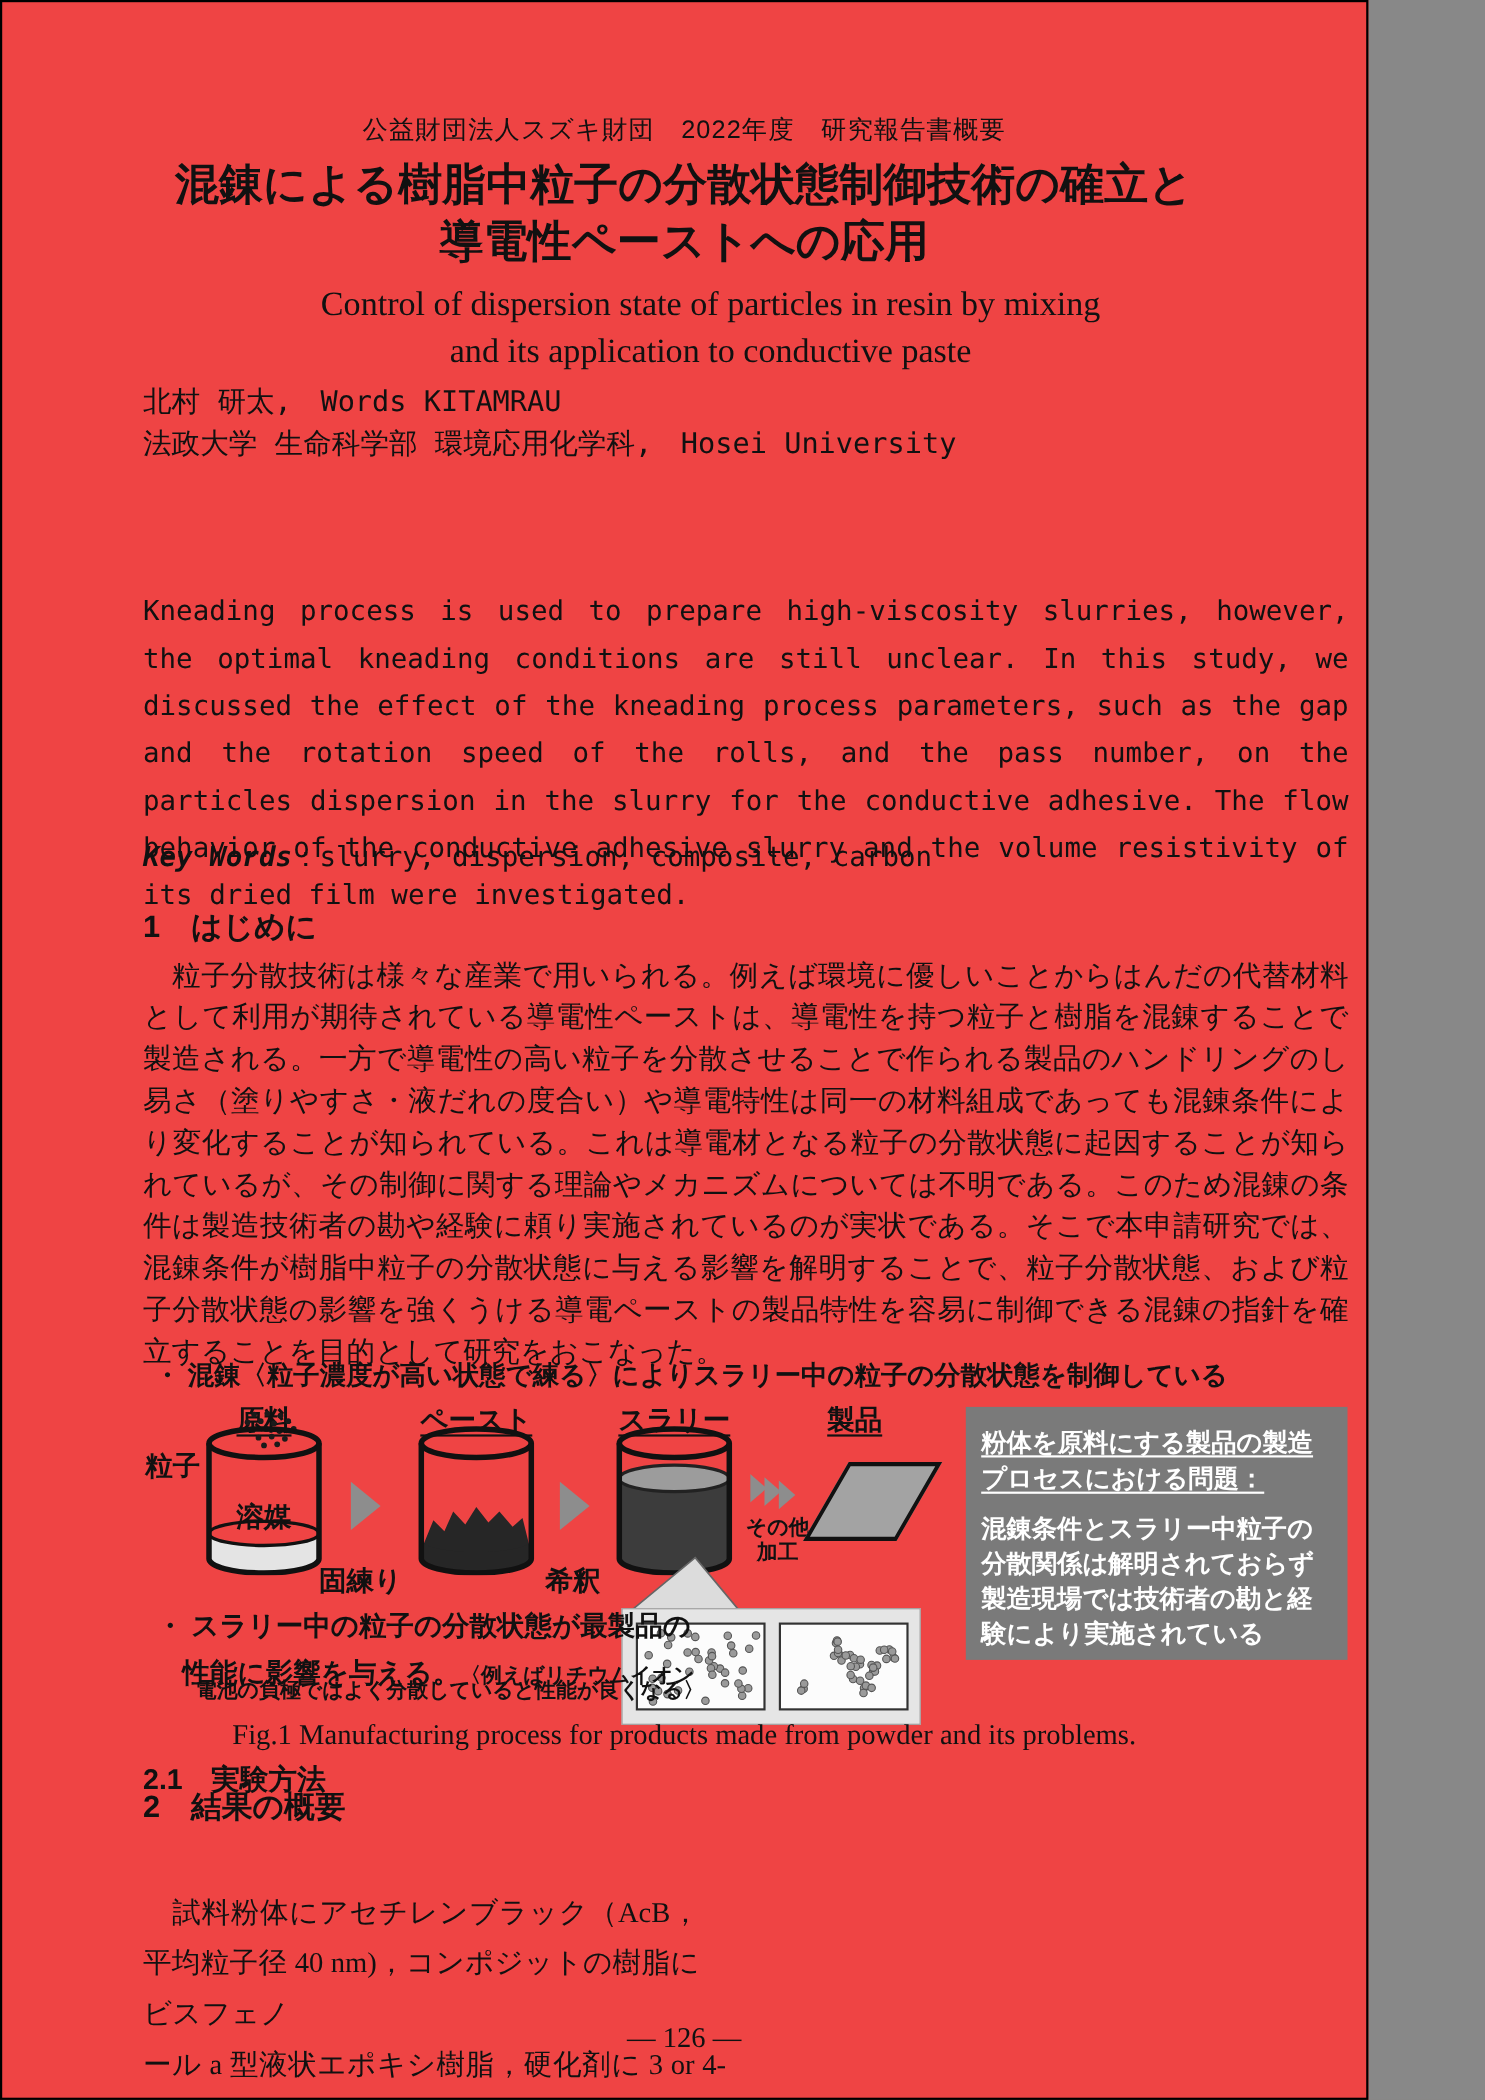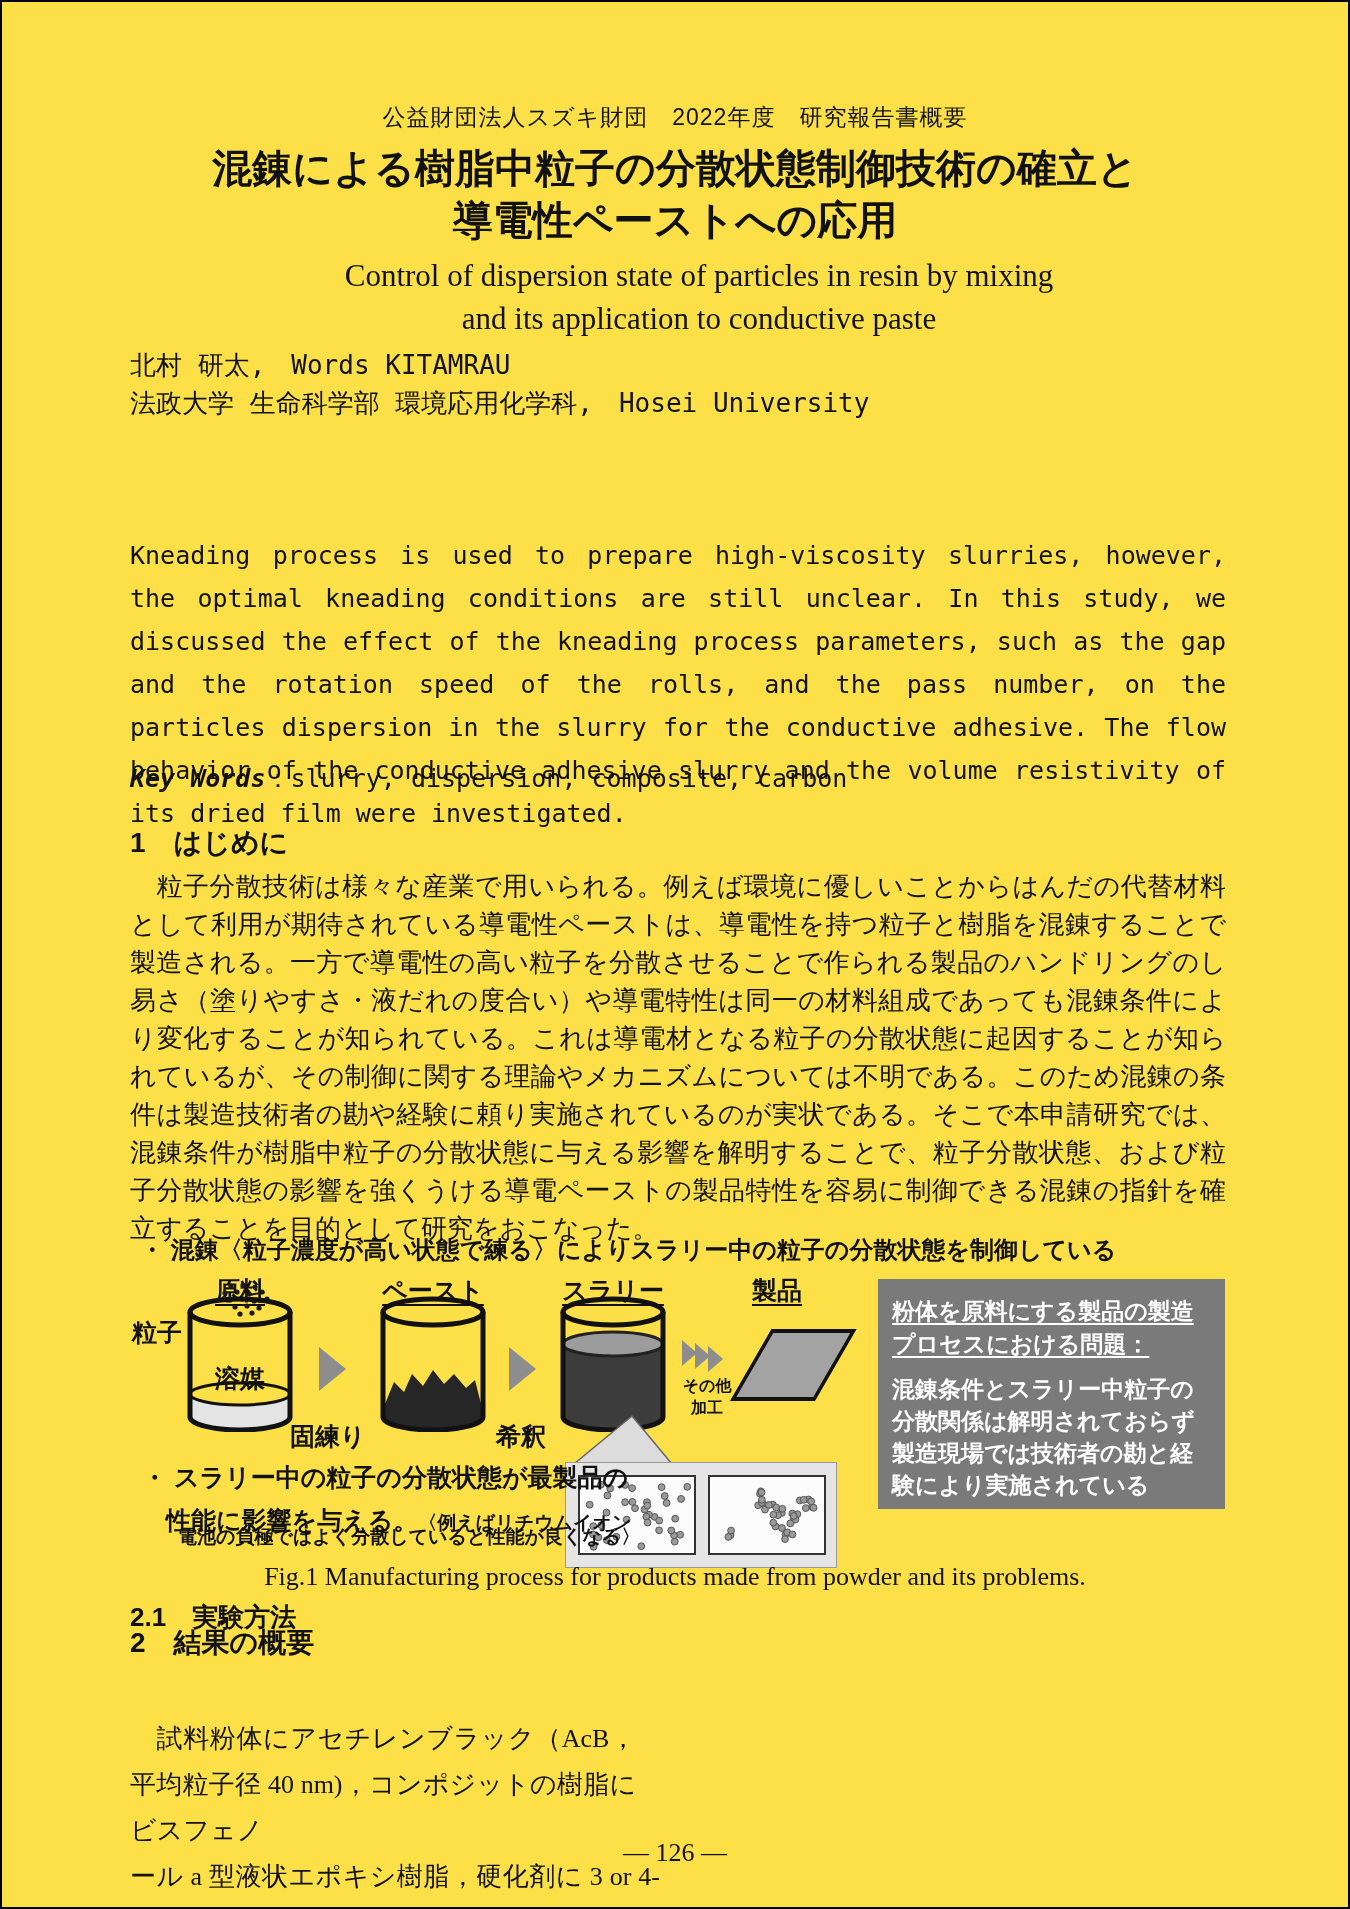--- a/index.html
+++ b/index.html
@@ -1,17 +1,17 @@
 <!DOCTYPE html>
 <html><head>
 <meta charset="utf-8">
 <style>
   html,body{margin:0;padding:0;background:#888;}
   .page{
-    position:relative;width:1350px;height:1909px;background:#fde047;
+    position:relative;width:1244px;height:1909px;background:#ef4444;
     border:2px solid #000;box-sizing:border-box;color:#111;overflow:hidden;
     font-family:"Liberation Serif",serif;
   }
   .abs{position:absolute;}
   .sans{font-family:"Liberation Sans",sans-serif;}
   .serif{font-family:"Liberation Serif",serif;}
   .mono{font-family:"DejaVu Sans Mono",monospace;}
   .center{width:100%;text-align:center;}
   .header-line{top:100px;font-size:23px;letter-spacing:1px;}
   .title-jp{top:140px;font-size:40px;font-weight:bold;line-height:52px;}
@@ -22,21 +22,21 @@
   .keywords{left:128px;top:760px;font-size:25px;}
   .kw-label{font-weight:bold;font-style:italic;}
   .sec-heading{font-size:28px;font-weight:bold;text-align:right;}
   .sec1-heading{left:128px;top:822px;}
   .body1{left:128px;top:866px;width:1096px;font-size:26px;line-height:38px;text-align:justify;}
   .figure{left:128px;top:1232px;width:1096px;height:340px;}
   .fig-bullet1{left:10px;top:0px;font-size:24px;font-weight:bold;}
   .stage-label{font-size:25px;font-weight:bold;text-decoration:underline;text-underline-offset:5px;transform:translateX(-50%);top:40px;}
   .beaker{top:48px;width:110px;height:150px;}
   .flow-small{font-size:25px;font-weight:bold;}
-  .tiny-label{font-size:16px;font-weight:bold;transform:translateX(-50%);}
+  .tiny-label{font-size:19px;font-weight:bold;transform:translateX(-50%);}
   .product{left:600px;top:95px;width:85px;height:72px;background:#a3a3a3;border:4px solid #111;
     transform:skewX(-30deg);transform-origin:bottom left;box-sizing:border-box;}
   .problem-box{left:748px;top:45px;width:347px;height:230px;background:#7a7a7a;box-sizing:border-box;
     padding:16px 14px;color:#fff;}
   .problem-head{font-size:23px;line-height:33px;font-weight:bold;text-decoration:underline;text-underline-offset:4px;}
   .problem-body{margin-top:12px;font-size:23px;line-height:32px;font-weight:bold;}
   .inset-panel{left:435px;top:228px;width:272px;height:106px;background:#e5e5e5;border:1px solid #999;box-sizing:border-box;}
   .inset-box{position:absolute;top:12px;width:118px;height:80px;background:#fcfcfc;border:2px solid #333;box-sizing:border-box;}
   .fig-bullet2-l1{left:12px;top:227px;font-size:25px;font-weight:bold;}
   .fig-bullet2-l2{left:36px;top:270px;font-size:25px;font-weight:bold;}

